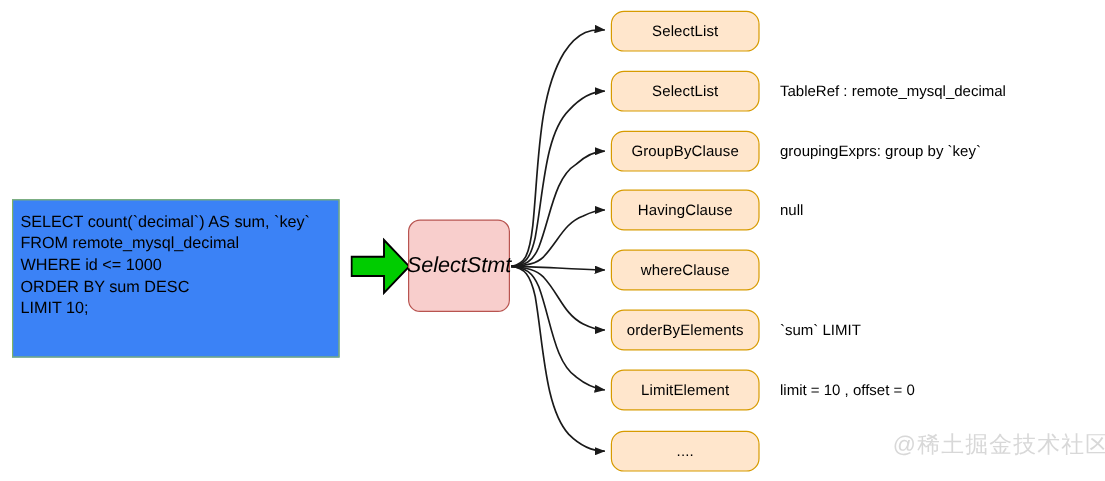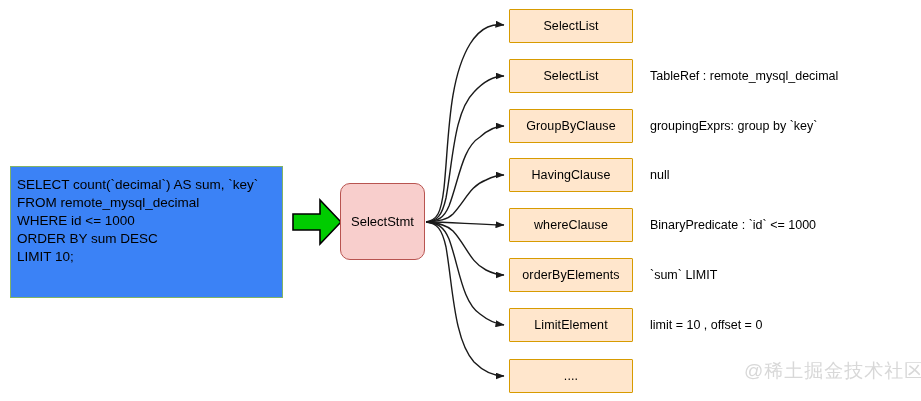--- a/index.html
+++ b/index.html
@@ -64,35 +64,36 @@
     height: 77px;
     box-sizing: border-box;
     background: #f8cecc;
     border: 1px solid #b85450;
     border-radius: 10px;
     display: flex;
     align-items: center;
     justify-content: center;
   }
   .root-node .node-label {
-    font-size: 13px;
+    font-size: 18px;
     color: #000000;
     text-align: center;
+    font-style: italic;
   }
 
   
   .child-node {
     position: absolute;
     left: 509px;
     width: 124px;
     height: 34px;
     box-sizing: border-box;
     background: #ffe6cc;
     border: 1px solid #d79b00;
-    border-radius: 1px;
+    border-radius: 11px;
     display: flex;
     align-items: center;
     justify-content: center;
   }
   .child-node .node-label {
     font-size: 12.5px;
     color: #000000;
     text-align: center;
     letter-spacing: 0.1px;
   }
@@ -179,19 +180,18 @@
   <div class="child-node" style="top:308px">
     <span class="node-label">LimitElement</span>
   </div>
   <div class="child-node" style="top:359px">
     <span class="node-label">....</span>
   </div>
 
   <div class="annotation" style="top:69px">TableRef : remote_mysql_decimal</div>
   <div class="annotation" style="top:119px">groupingExprs: group by `key`</div>
   <div class="annotation" style="top:168px">null</div>
-  <div class="annotation" style="top:218px">BinaryPredicate : `id` &lt;= 1000</div>
   <div class="annotation" style="top:268px">`sum` LIMIT</div>
   <div class="annotation" style="top:318px">limit = 10 , offset = 0</div>
 
   <div class="watermark">@稀土掘金技术社区</div>
 
 </div>
 
 </body></html>

